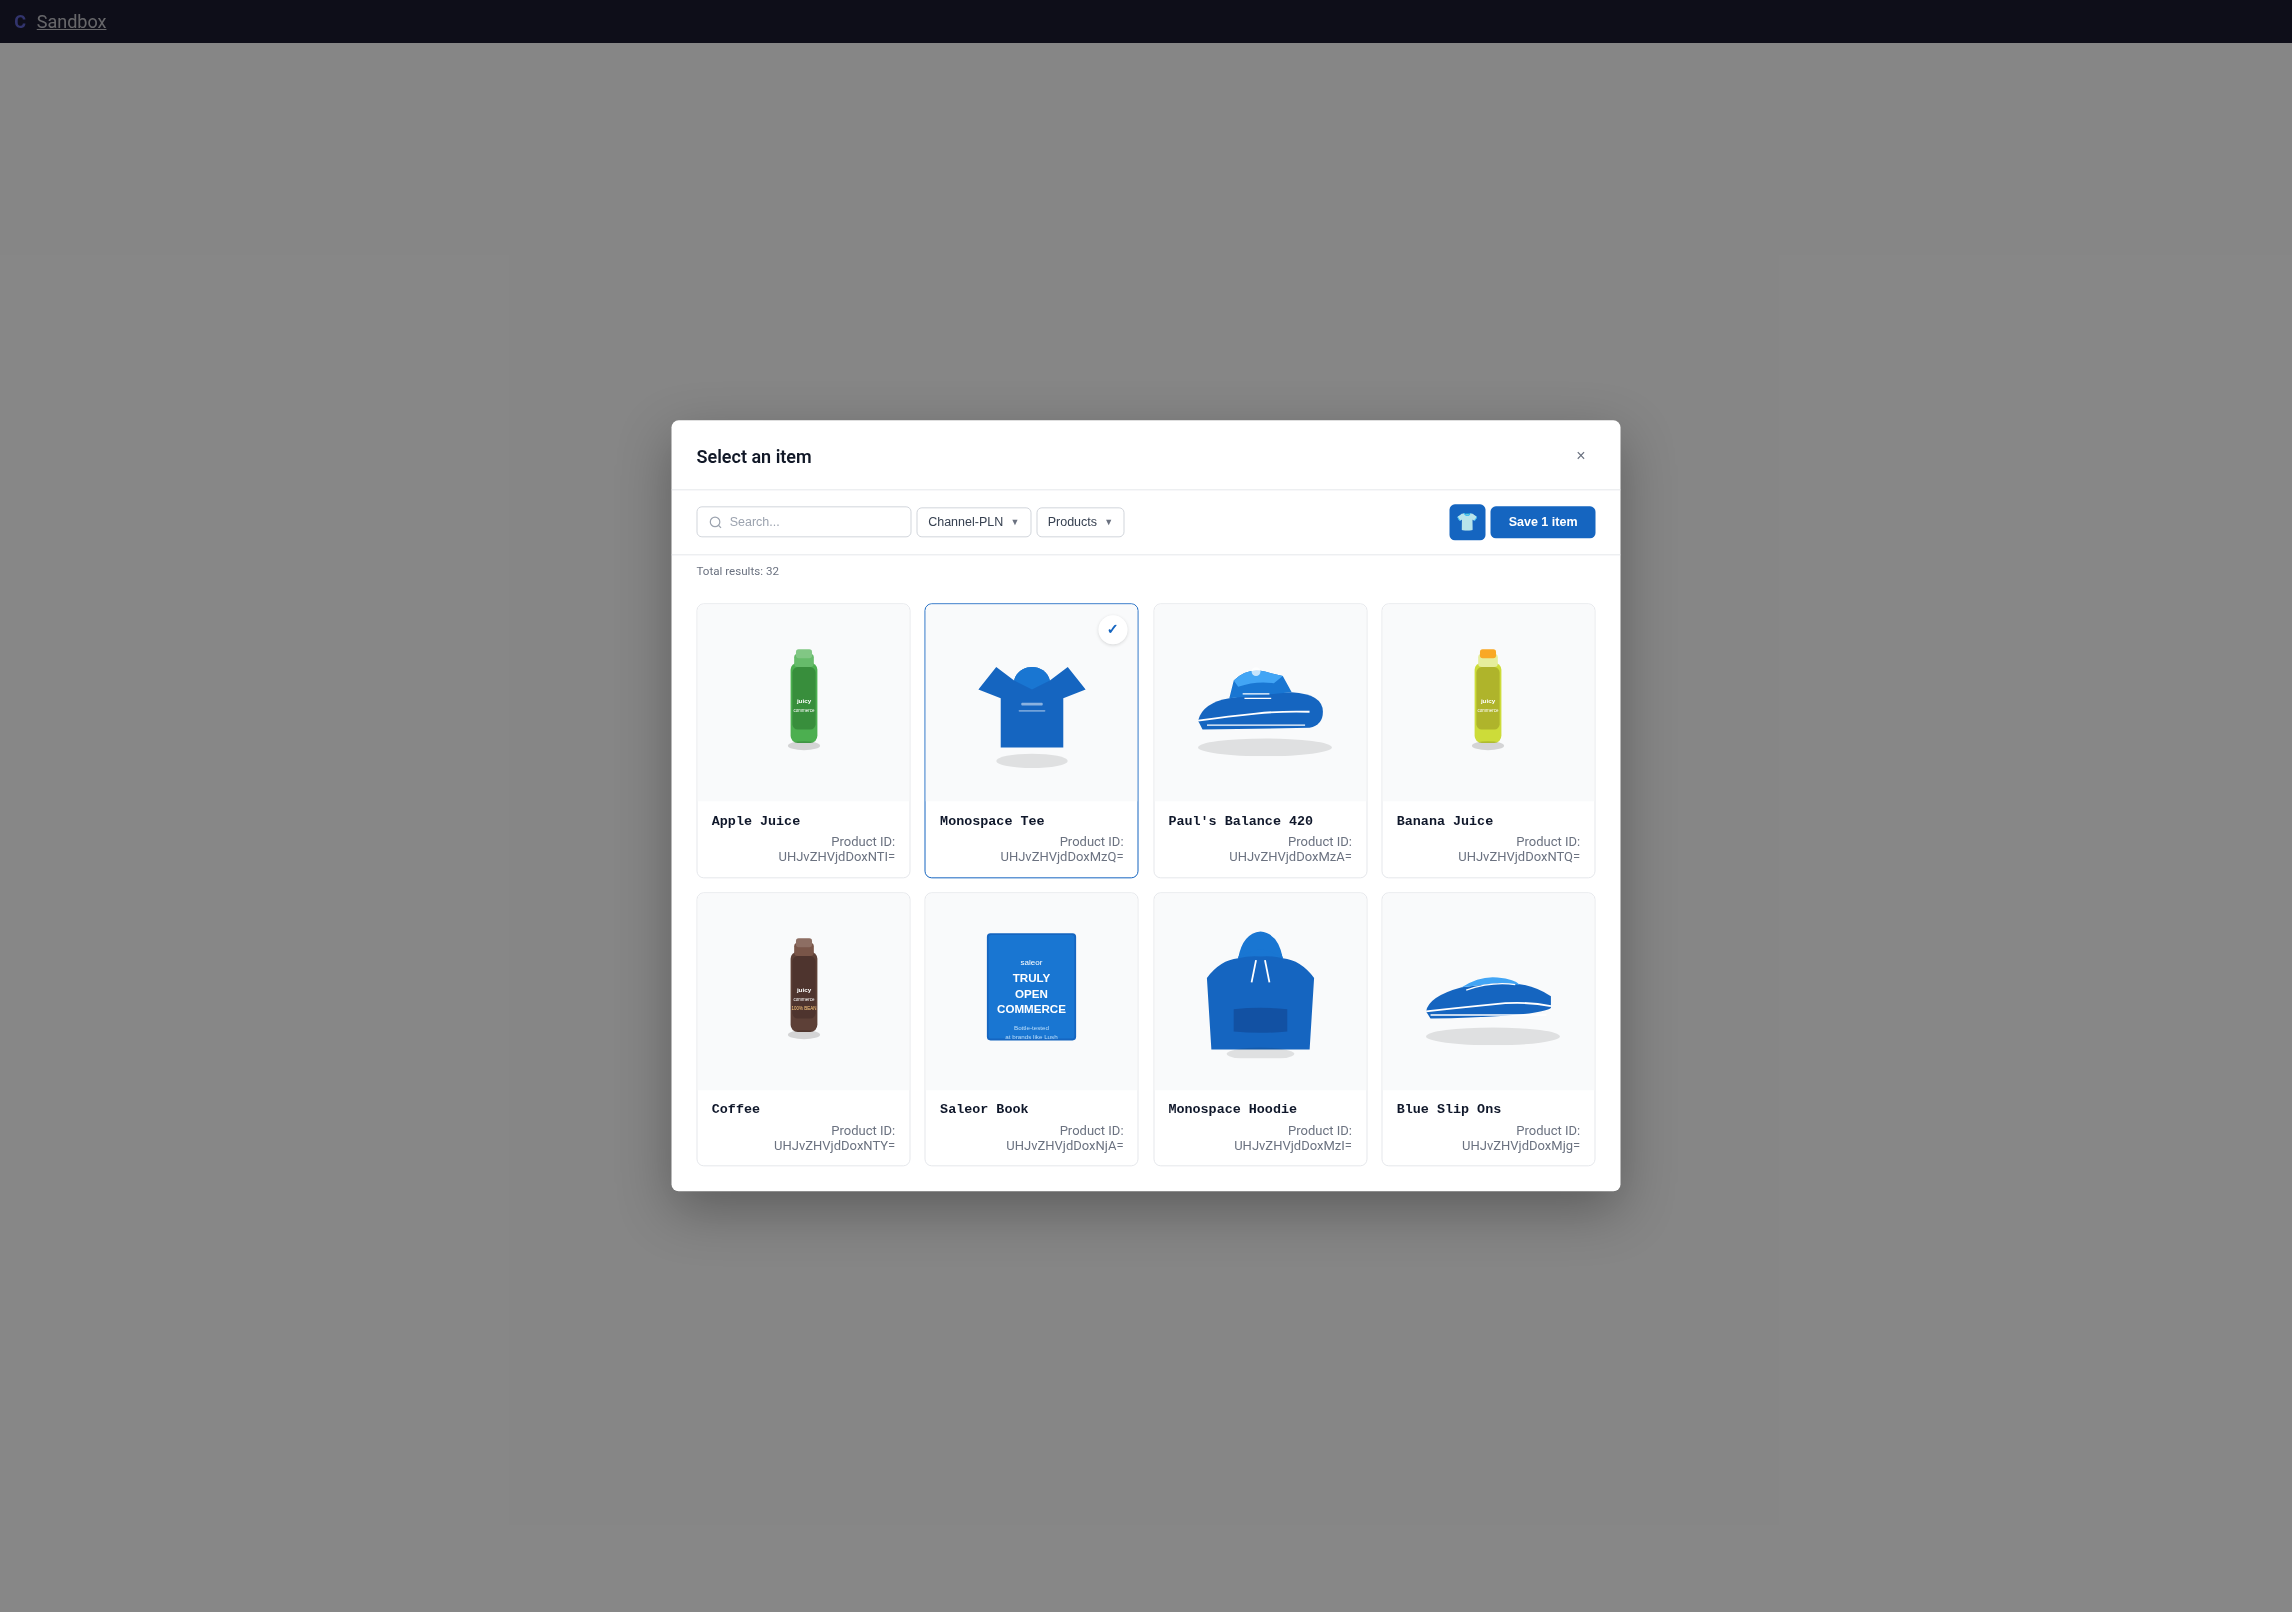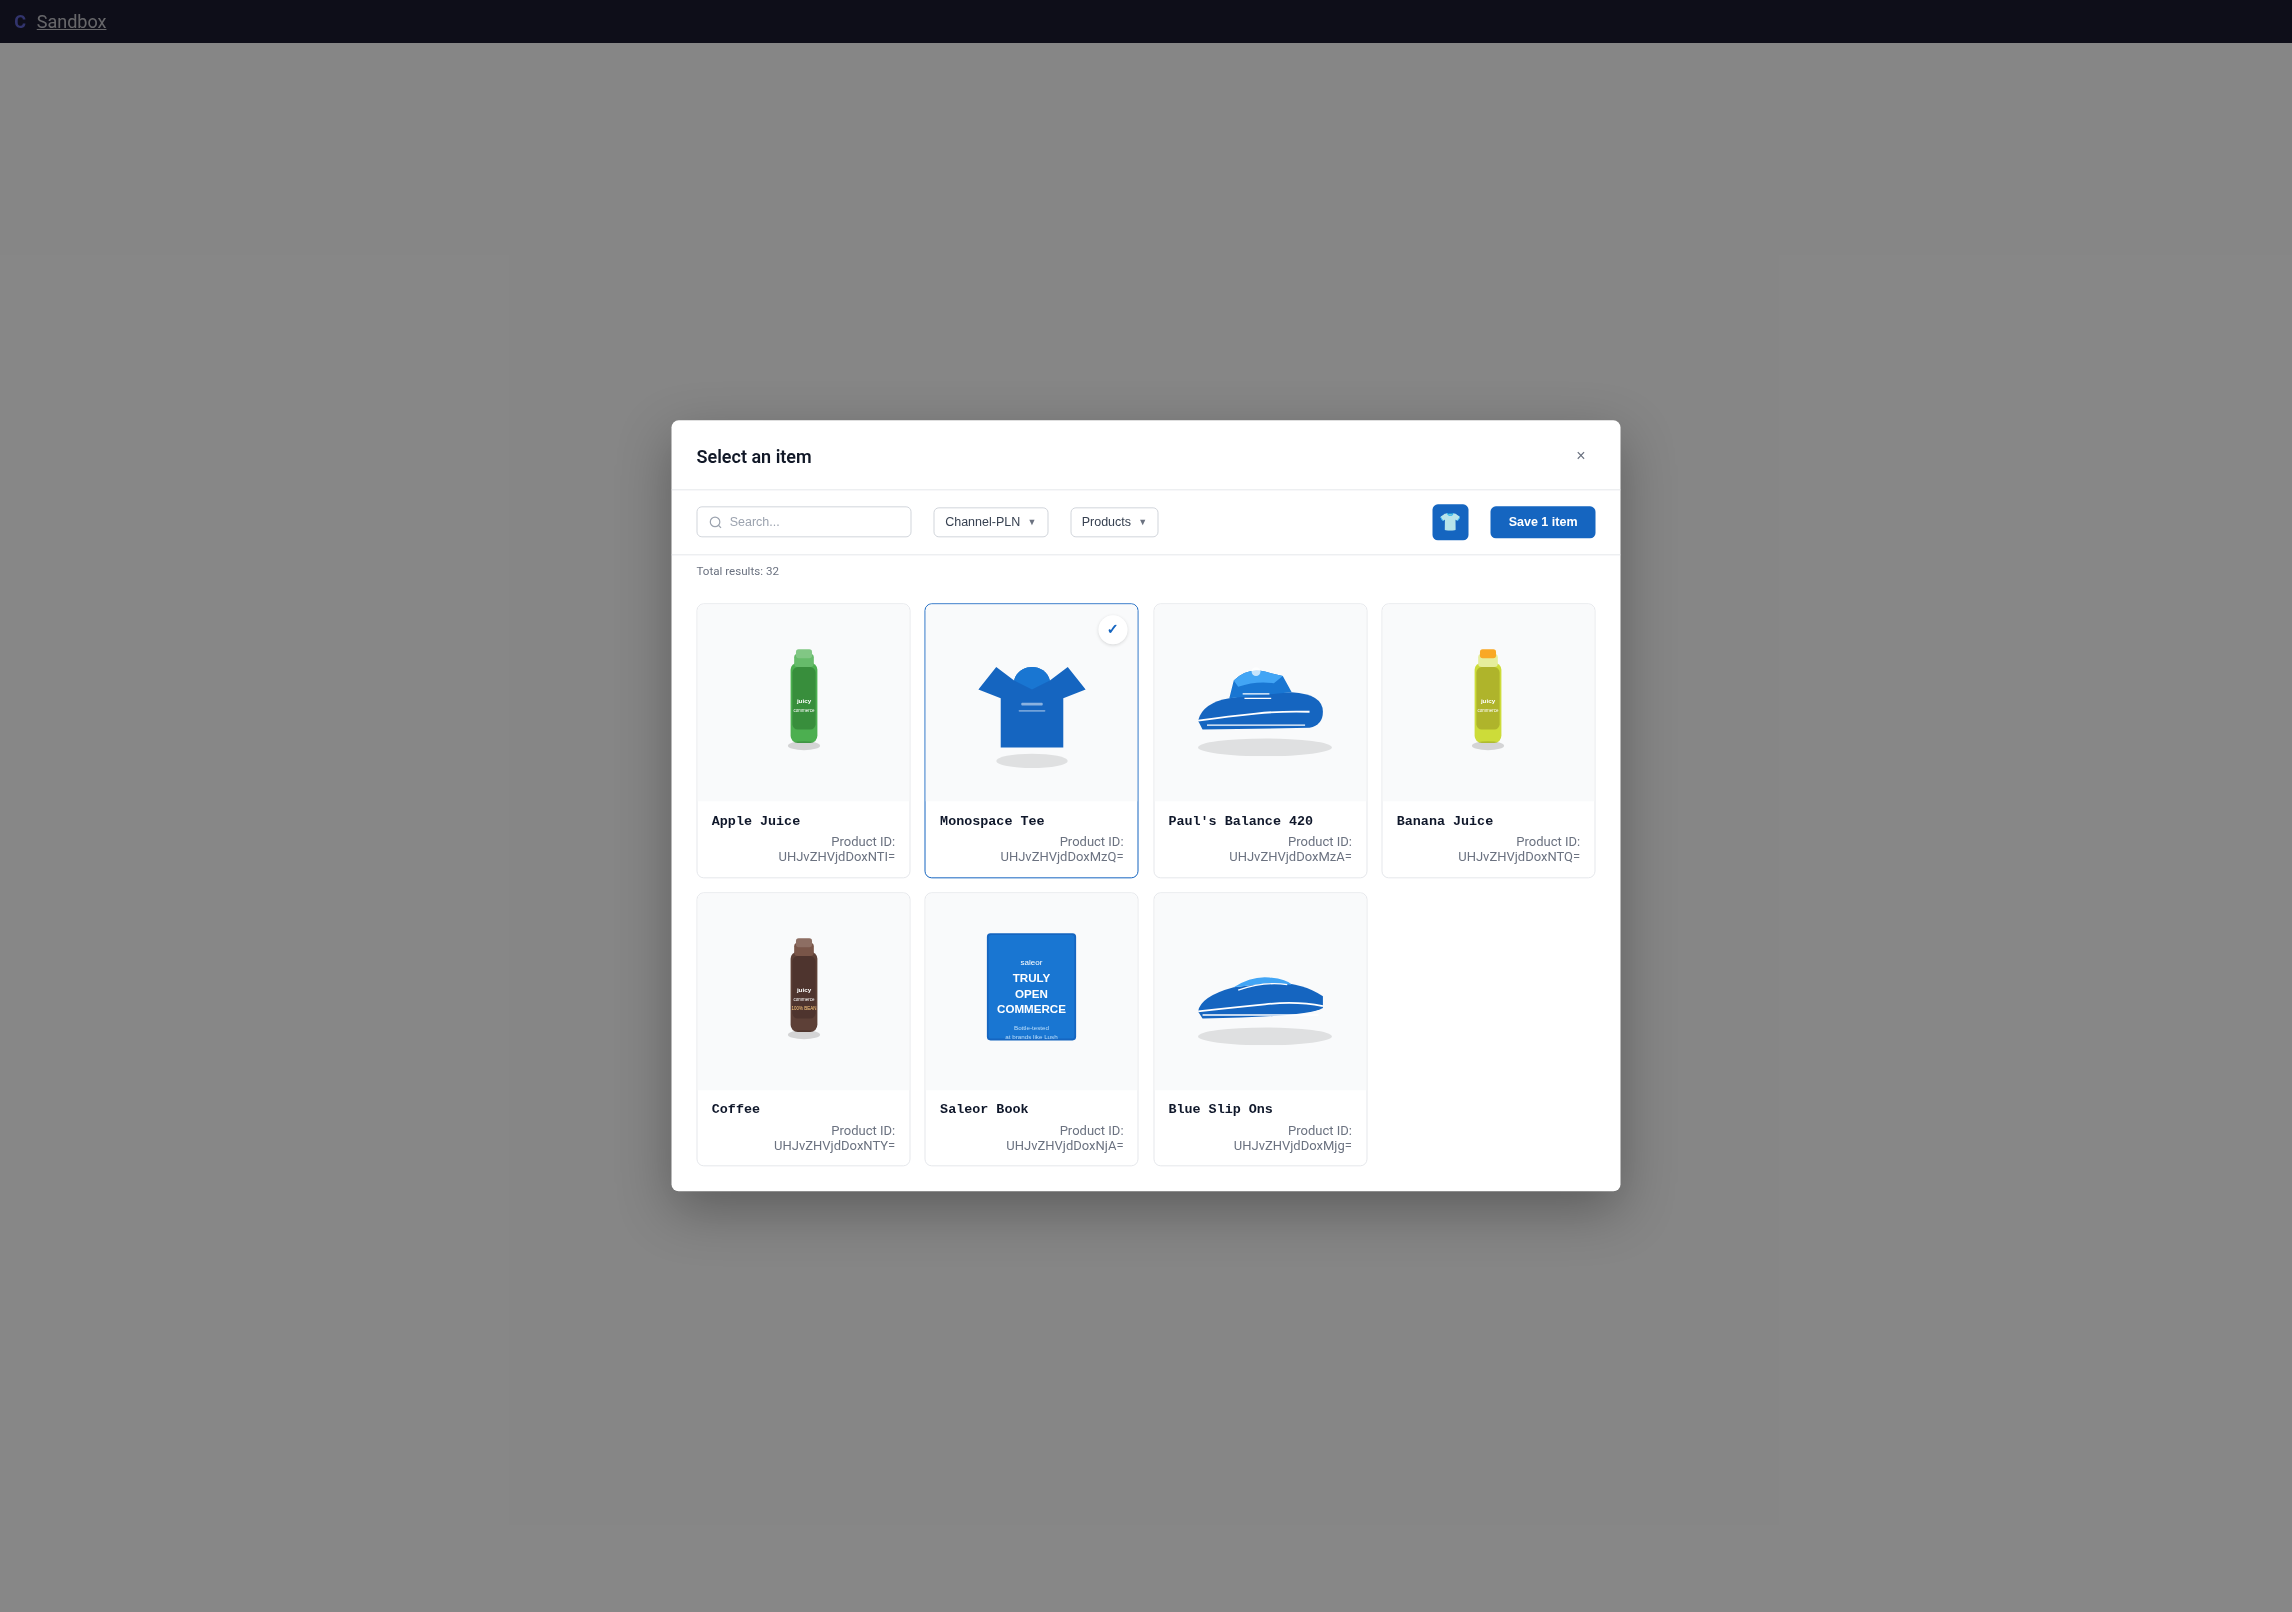--- a/index.html
+++ b/index.html
@@ -85,21 +85,21 @@
       justify-content: center;
       border-radius: 3.6px;
       font-size: 16px;
       color: #6b7280;
     }
 
     .modal-toolbar {
       display: flex;
       align-items: center;
       padding: 14.3px 25px;
-      gap: 22px;
+      gap: 5px;
       border-bottom: 0.9px solid #e5e7eb;
       flex-shrink: 0;
     }
 
     .search-box {
       display: flex;
       align-items: center;
       border: 0.9px solid #d1d5db;
       border-radius: 5.4px;
       padding: 7.2px 10.7px;
@@ -406,20 +406,40 @@
       <text x="65" y="128" text-anchor="middle" fill="#bbdefb" font-size="7" font-family="sans-serif">at brands like Lush</text>
     </svg>
           </div>
           <div class="product-info">
             <div class="product-name">Saleor Book</div>
             <div class="product-id">Product ID: UHJvZHVjdDoxNjA=</div>
           </div>
         </div>
         <div class="product-card">
           <div class="product-image-wrap">
+            <svg width="134" height="134" viewBox="0 0 150 150">
+      <path d="M20 140 L15 60 Q30 40 50 38 Q55 20 75 18 Q95 20 100 38 Q120 40 135 60 L130 140 Z" fill="#1565c0"></path>
+      <path d="M50 38 Q55 20 75 18 Q95 20 100 38 Q88 35 75 36 Q62 35 50 38 Z" fill="#1976d2"></path>
+
+      <path d="M50 38 Q55 10 75 8 Q95 10 100 38 Q88 30 75 28 Q62 30 50 38 Z" fill="#1976d2"></path>
+
+      <path d="M45 95 Q75 92 105 95 L105 120 Q75 123 45 120 Z" fill="#1251a3"></path>
+
+      <line x1="70" y1="40" x2="65" y2="65" stroke="white" stroke-width="2"></line>
+      <line x1="80" y1="40" x2="85" y2="65" stroke="white" stroke-width="2"></line>
+      <ellipse cx="75" cy="145" rx="38" ry="7" fill="rgba(0,0,0,0.1)"></ellipse>
+    </svg>
+          </div>
+          <div class="product-info">
+            <div class="product-name">Monospace Hoodie</div>
+            <div class="product-id">Product ID: UHJvZHVjdDoxMzI=</div>
+          </div>
+        </div>
+        <div class="product-card">
+          <div class="product-image-wrap">
             <svg width="152" height="107" viewBox="0 0 170 120">
       <ellipse cx="90" cy="110" rx="75" ry="10" fill="rgba(0,0,0,0.1)"></ellipse>
       <path d="M15 82 Q18 65 55 55 L95 50 Q130 48 155 65 L155 78 Q140 88 20 90 Z" fill="#1565c0"></path>
       <path d="M55 55 Q75 42 95 44 Q115 46 120 52 L95 50 Z" fill="#42a5f5"></path>
       <path d="M15 82 Q50 78 90 74 Q125 70 155 76" stroke="white" stroke-width="2" fill="none"></path>
       <path d="M20 86 L150 86" stroke="white" stroke-width="1.5" fill="none"></path>
       <path d="M60 58 Q90 48 115 52" stroke="white" stroke-width="1.5" fill="none"></path>
     </svg>
           </div>
           <div class="product-info">

